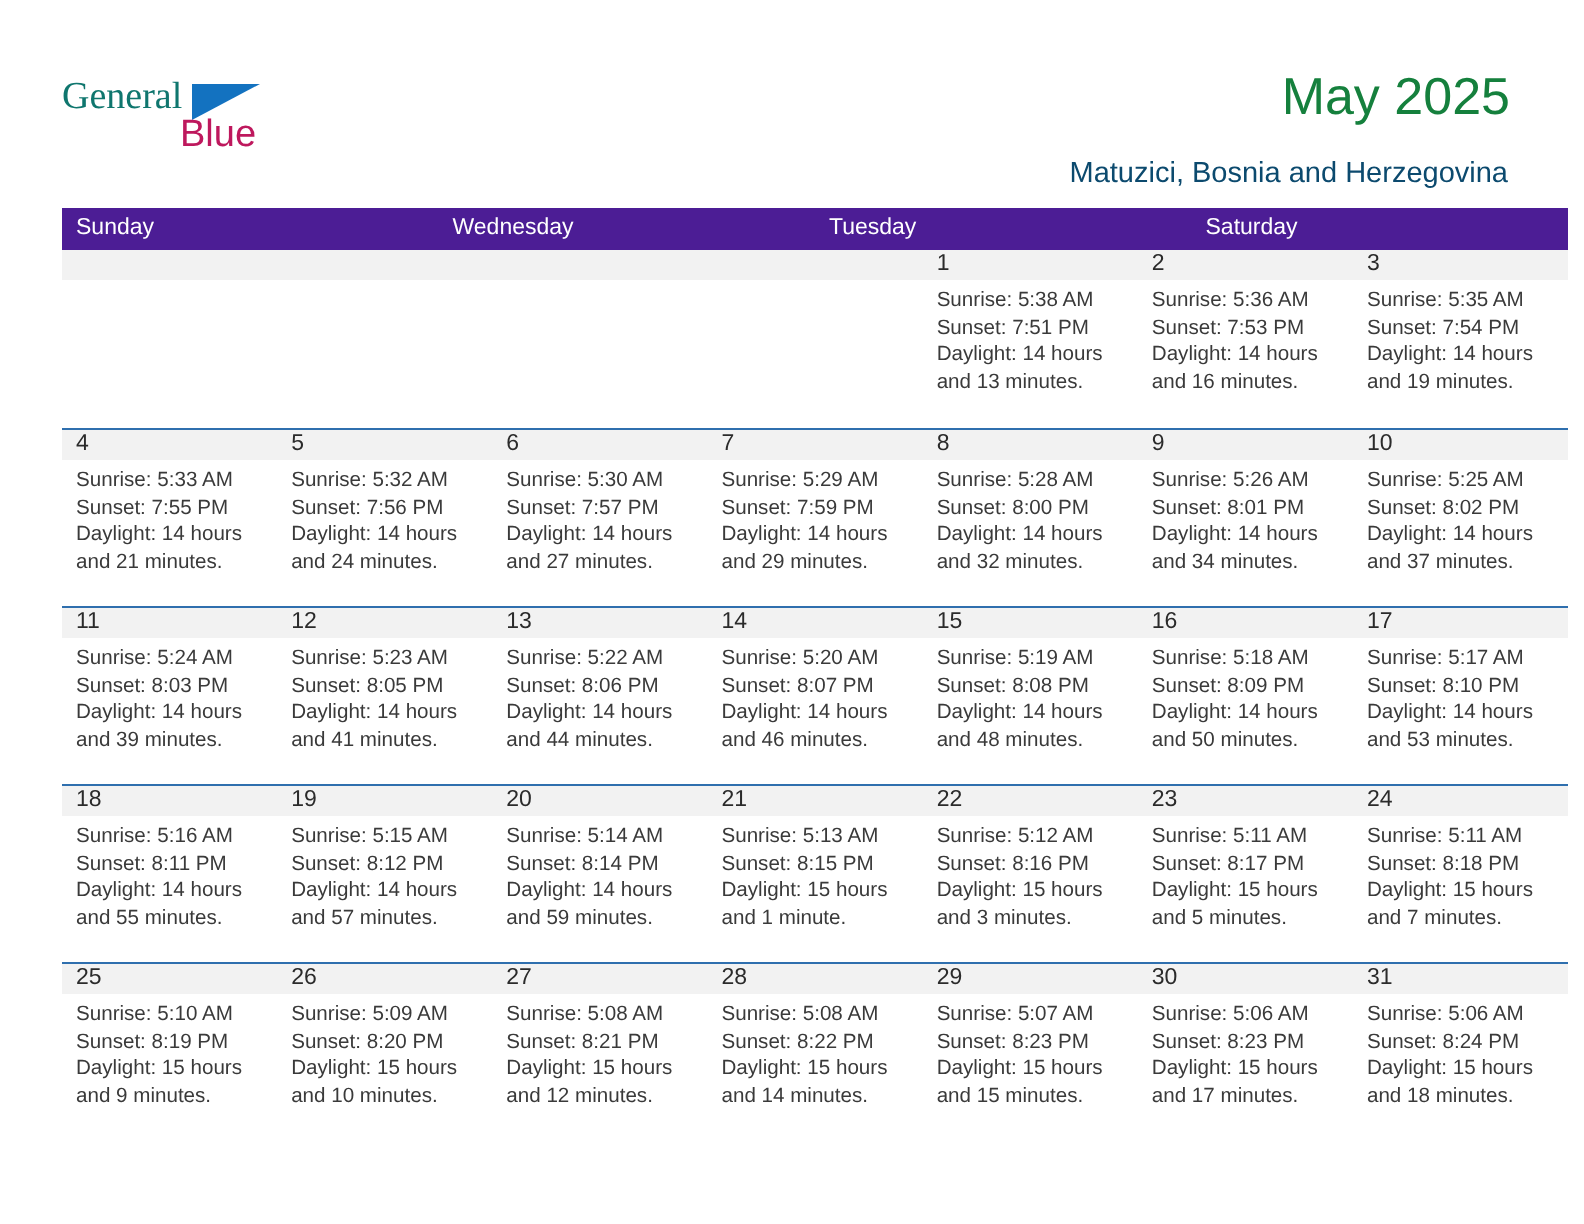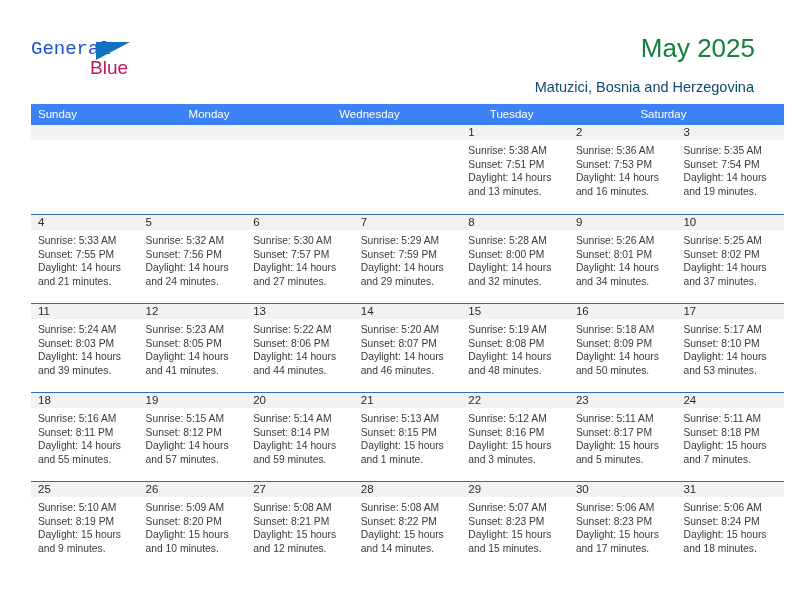--- a/index.html
+++ b/index.html
@@ -35,22 +35,22 @@
     top: 38px;
     width: 130px;
     height: 50px;
   }
   .logo-general {
     position: absolute;
     left: 0;
     top: 0;
     font-size: 19px;
     letter-spacing: 0px;
-    color: #1d4ed8;
-    font-family: Liberation Mono, monospace;
+    color: #0f766e;
+    font-family: Liberation Serif, serif;
     text-align: center;
   }
   .logo-blue {
     position: absolute;
     left: 59px;
     top: 19px;
     font-size: 19px;
     color: #be185d;
     font-family: "Liberation Sans", sans-serif;
   }
@@ -85,21 +85,21 @@
 
   
   .cal {
     position: absolute;
     left: 31px;
     top: 104px;
     width: 753px;
   }
   .dow-row {
     display: flex;
-    background: #3b82f6;
+    background: #4c1d95;
     height: 21px;
   }
   .dow {
     flex: 1 1 0;
     color: #ffffff;
     font-size: 11.5px;
     line-height: 21px;
     padding-left: 7px;
     box-sizing: border-box;
     white-space: nowrap;
@@ -153,21 +153,20 @@
       <span class="logo-tri"></span>
       <span class="logo-blue">Blue</span>
     </div>
     <div class="month-title">May 2025</div>
     <div class="loc-title">Matuzici, Bosnia and Herzegovina</div>
   </div>
 
   <div class="cal">
     <div class="dow-row">
         <div class="dow">Sunday</div>
-        <div class="dow">Monday</div>
         <div class="dow">Wednesday</div>
         <div class="dow">Tuesday</div>
         <div class="dow">Saturday</div>
       </div>
     <div>
         <div class="week first">
           <div class="cell empty">
             <div class="cell-num"></div>
             <div class="cell-body"></div>
           </div>

